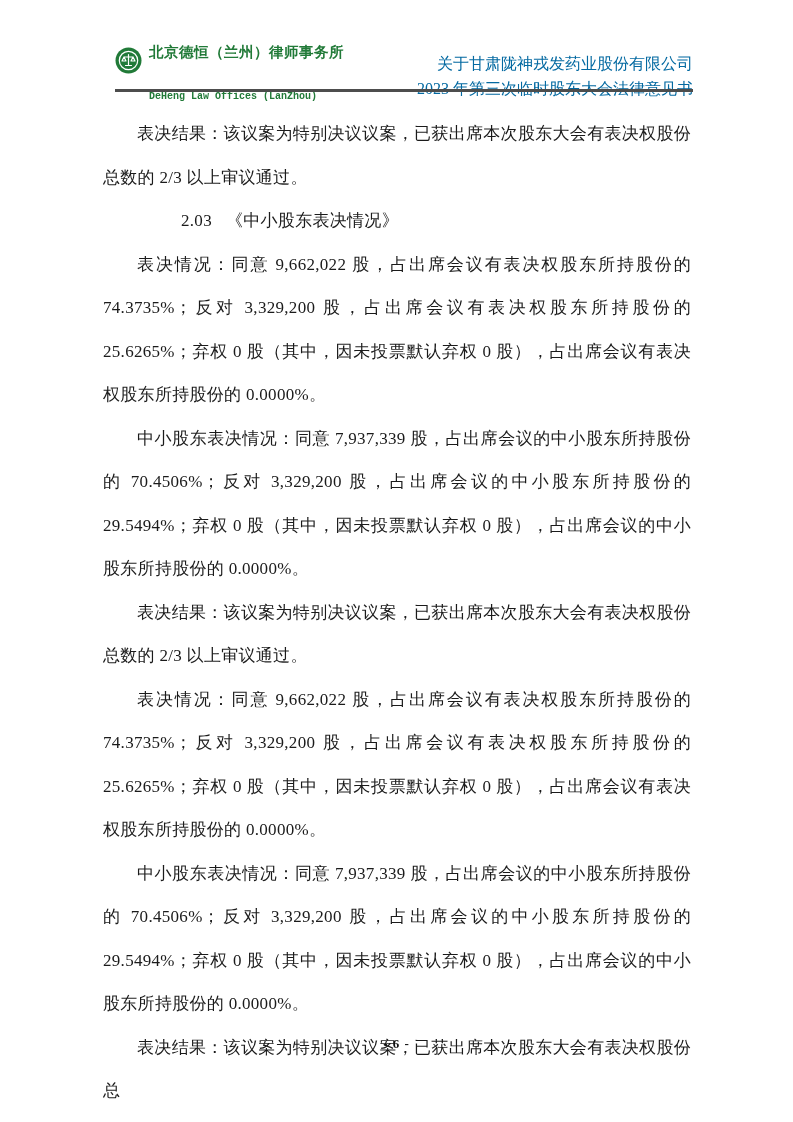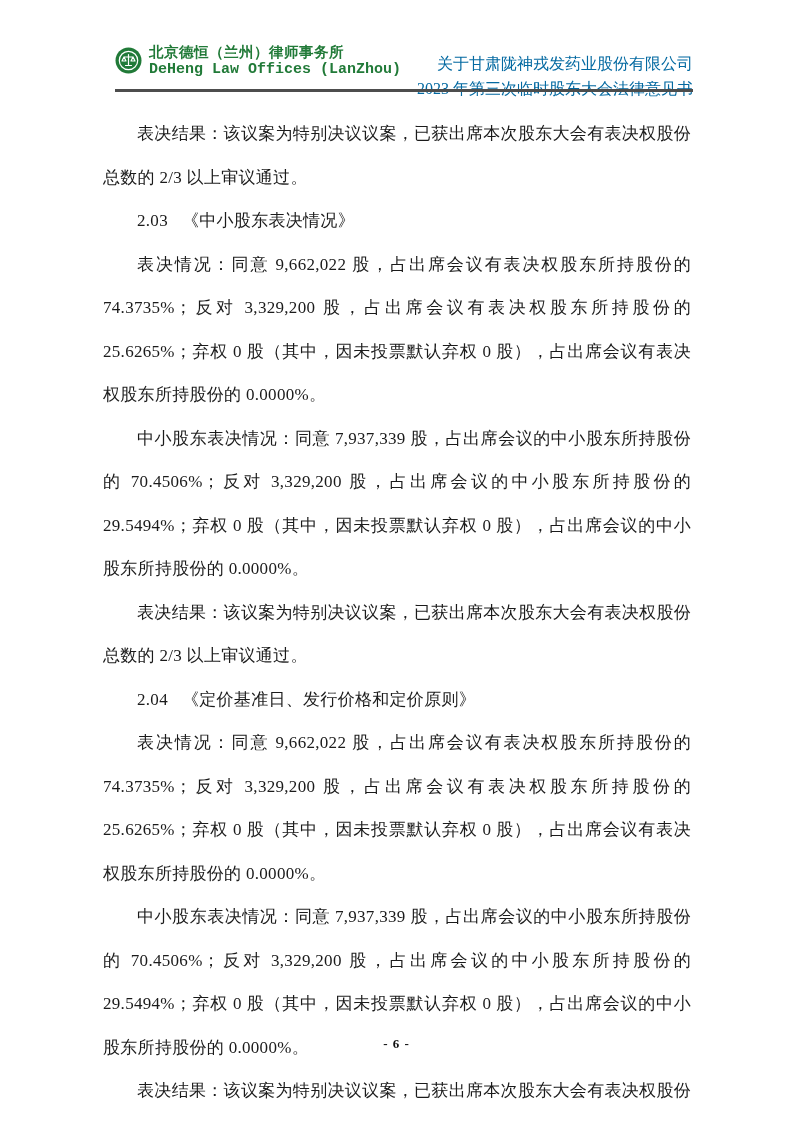--- a/index.html
+++ b/index.html
@@ -14,34 +14,34 @@
     overflow:hidden;
   }
   
   .header { position:absolute; top:42px; left:115px; right:100px; height:50px; }
   .firm { position:absolute; left:0; top:2px; display:flex; align-items:flex-start; }
   .logo {
     width:27px; height:27px; margin-top:3px; flex:0 0 auto;
   }
   .firm-names { margin-left:7px; font-family:Liberation Mono, monospace; }
   .firm-cn { font-size:14.5px; font-weight:bold; letter-spacing:0.5px; color:#217a38; line-height:19px; }
-  .firm-en { font-size:15px; font-weight:bold; color:#217a38; line-height:14px; }
+  .firm-en { font-size:10px; font-weight:bold; color:#217a38; line-height:14px;margin-top:27px; }
   .doc-title { position:absolute; right:0; top:9px; text-align:right; font-size:16px; line-height:25px; color:#0369a1; }
   .header-rule {
     position:absolute; top:89px; left:115px; width:578px; height:3px;
     background:#4d4d4d;
   }
   
   .body-text {
     position:absolute; top:112px; left:103px; width:588px;
     font-size:17px; line-height:43.5px;
     text-align:justify; letter-spacing:0.3px;
   }
   .body-text p { margin:0; text-indent:2em; }
-  .heading .num { margin-right:14px; }
+  .heading .num { margin-right:14px;margin-left:44px; }
   
   .footer {
     position:absolute; top:1036px; left:0; width:100%;
     text-align:center; font-size:13px; font-weight:bold; color:#111;
     letter-spacing:1px;
   }
 </style>
 </head>
 <body>
 
@@ -66,21 +66,20 @@
   </div>
 
   <div class="header-rule"></div>
 
   <div class="body-text">
     <p>表决结果：该议案为特别决议议案，已获出席本次股东大会有表决权股份总数的 2/3 以上审议通过。</p>
     <p class="heading"><span class="num">2.03</span><span>《中小股东表决情况》</span></p>
     <p>表决情况：同意 9,662,022 股，占出席会议有表决权股东所持股份的 74.3735%；反对 3,329,200 股，占出席会议有表决权股东所持股份的 25.6265%；弃权 0 股（其中，因未投票默认弃权 0 股），占出席会议有表决权股东所持股份的 0.0000%。</p>
     <p>中小股东表决情况：同意 7,937,339 股，占出席会议的中小股东所持股份的 70.4506%；反对 3,329,200 股，占出席会议的中小股东所持股份的 29.5494%；弃权 0 股（其中，因未投票默认弃权 0 股），占出席会议的中小股东所持股份的 0.0000%。</p>
     <p>表决结果：该议案为特别决议议案，已获出席本次股东大会有表决权股份总数的 2/3 以上审议通过。</p>
-    <p class="heading"><span class="num">2.04</span><span>《定价基准日、发行价格和定价原则》</span></p>
     <p>表决情况：同意 9,662,022 股，占出席会议有表决权股东所持股份的 74.3735%；反对 3,329,200 股，占出席会议有表决权股东所持股份的 25.6265%；弃权 0 股（其中，因未投票默认弃权 0 股），占出席会议有表决权股东所持股份的 0.0000%。</p>
     <p>中小股东表决情况：同意 7,937,339 股，占出席会议的中小股东所持股份的 70.4506%；反对 3,329,200 股，占出席会议的中小股东所持股份的 29.5494%；弃权 0 股（其中，因未投票默认弃权 0 股），占出席会议的中小股东所持股份的 0.0000%。</p>
     <p>表决结果：该议案为特别决议议案，已获出席本次股东大会有表决权股份总</p>
   </div>
 
   <div class="footer">- 6 -</div>
 
 </div>
 
 </body></html>

